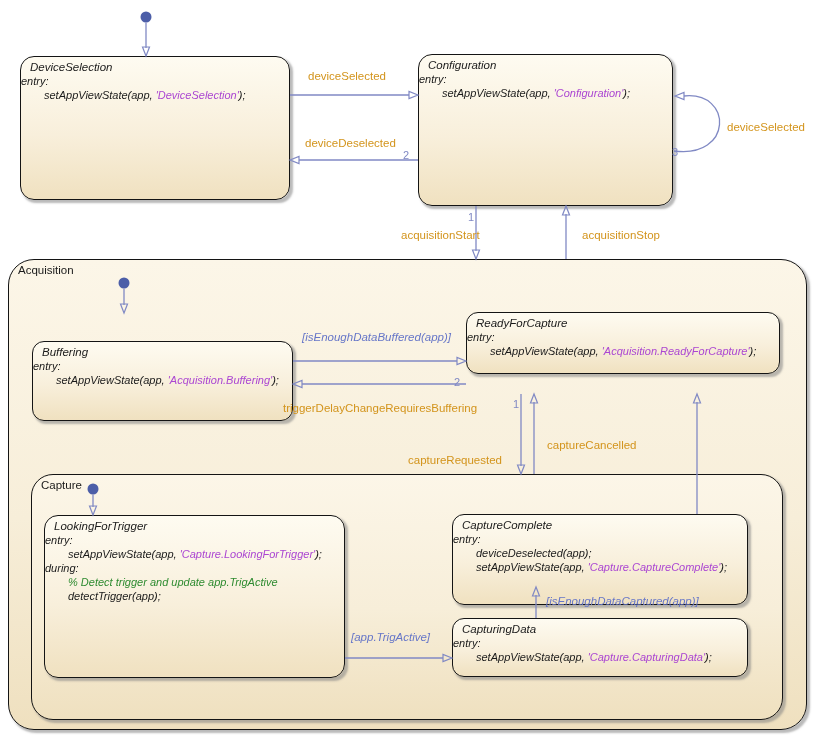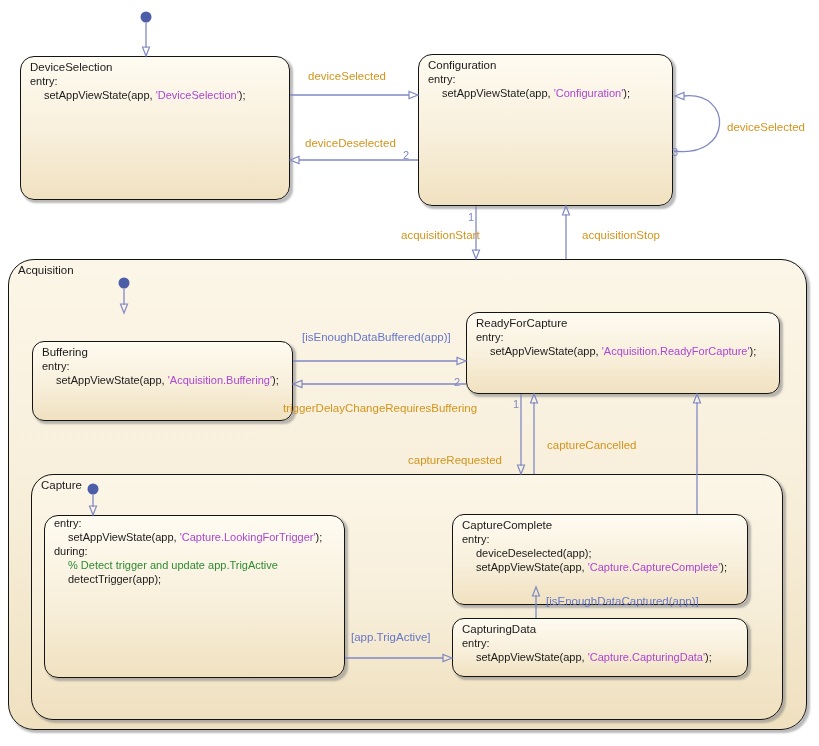--- a/index.html
+++ b/index.html
@@ -17,33 +17,33 @@
   html,body{margin:0;padding:0;background:#ffffff;}
   .canvas{
     position:relative;width:819px;height:746px;overflow:hidden;background:#ffffff;
     font-family:"Liberation Sans", sans-serif;
   }
   .state{
     position:absolute;box-sizing:border-box;
     border:1.4px solid var(--border);
     box-shadow:2.5px 2.5px 2px rgba(130,130,130,0.55);
   }
-  .leaf{background:linear-gradient(180deg,var(--state-fill-top) 0%,var(--state-fill-mid) 55%,var(--state-fill-bottom) 100%);}
+  .leaf{background:linear-gradient(180deg,var(--state-fill-top) 0%,var(--state-fill-mid) 55%,var(--state-fill-bottom) 100%);font-style:italic;}
   .container{background:linear-gradient(180deg,var(--container-fill-top) 0%,var(--container-fill-mid) 55%,var(--container-fill-bottom) 100%);}
   .title{
     font-size:11.5px;line-height:14px;color:var(--code-text);
     padding:3px 0 0 9px;white-space:pre;
   }
-  .line{font-size:11px;line-height:14px;color:var(--code-text);padding-left:9px;white-space:pre;}
+  .line{font-size:11px;line-height:14px;color:var(--code-text);white-space:pre;}
   .line.indent{padding-left:23px;}
   .str{color:var(--string-literal);text-align:center;}
   .comment{color:var(--comment);}
   .tlabel{position:absolute;font-size:11.5px;line-height:13px;white-space:nowrap;}
   .event{color:var(--event-label);}
-  .cond{color:var(--condition-label);}
+  .cond{color:var(--condition-label);font-style:italic;}
   .tnum{position:absolute;font-size:11px;line-height:12px;color:var(--transition-line);}
   svg.wires{position:absolute;left:0;top:0;pointer-events:none;}
   .wire{stroke:var(--transition-line);stroke-width:1.3;fill:none;}
   .head{stroke:var(--transition-line);stroke-width:1.2;fill:none;}
   .idot{fill:var(--initial-dot);}
 </style>
 </head>
 <body>
 
 <div class="canvas">
@@ -67,27 +67,28 @@
     <div class="line">entry:</div>
     <div class="line indent"><span>setAppViewState(app, </span><span class="str">'Configuration'</span><span>);</span></div>
   </div>
 
   <div class="state leaf" style="left:32px;top:313px;width:261px;height:80px;border-radius:12px;margin-top:28px;">
     <div class="title">Buffering</div>
     <div class="line">entry:</div>
     <div class="line indent"><span>setAppViewState(app, </span><span class="str">'Acquisition.Buffering'</span><span>);</span></div>
   </div>
 
-  <div class="state leaf" style="left:466px;top:312px;width:314px;height:82px;border-radius:12px;">
+  <div class="state leaf" style="left:466px;top:312px;width:314px;height:62px;border-radius:12px;">
     <div class="title">ReadyForCapture</div>
     <div class="line">entry:</div>
     <div class="line indent"><span>setAppViewState(app, </span><span class="str">'Acquisition.ReadyForCapture'</span><span>);</span></div>
   </div>
 
   <div class="state leaf" style="left:44px;top:515px;width:301px;height:163px;border-radius:14px;">
+    <div class="title">LookingForTrigger</div>
     <div class="line">entry:</div>
     <div class="line indent"><span>setAppViewState(app, </span><span class="str">'Capture.LookingForTrigger'</span><span>);</span></div>
     <div class="line">during:</div>
     <div class="line indent comment">% Detect trigger and update app.TrigActive</div>
     <div class="line indent">detectTrigger(app);</div>
   </div>
 
   <div class="state leaf" style="left:452px;top:514px;width:296px;height:91px;border-radius:12px;">
     <div class="title">CaptureComplete</div>
     <div class="line">entry:</div>

